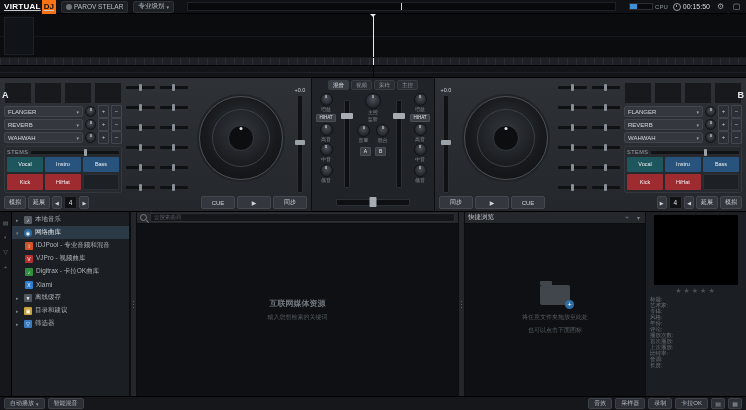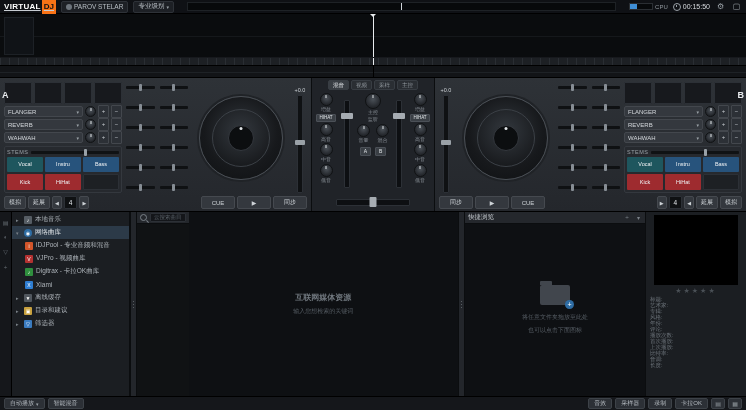--- a/index.html
+++ b/index.html
@@ -155,21 +155,21 @@
   .badge { width:8px; height:8px; border-radius:1px; display:flex; align-items:center; justify-content:center;
     font-size:5px; color:#fff; flex:none; }
   .bg-local{background:#565d64;} .bg-net{background:#2e6da4;border-radius:50%;}
   .bg-idj{background:#d2552a;} .bg-vj{background:#b43131;} .bg-digi{background:#2f8f3e;}
   .bg-xiami{background:#2e7dd1;} .bg-cache{background:#51575e;} .bg-folder{background:#c9a23f;}
   .bg-filter{background:#3a7bbf;}
   .vsplit { width:5px; background:#23262b; border-left:1px solid #0b0d0f; border-right:1px solid #0b0d0f;
     display:flex; flex-direction:column; align-items:center; justify-content:center; gap:2px; }
   .vsplit i { width:1px; height:1px; background:#6b7177; border-radius:50%; }
 
-  .search-panel { flex:1; min-width:0; display:flex; flex-direction:row; }
+  .search-panel { flex:1; min-width:0; display:flex; flex-direction:column; }
   .panel-head { height:11px; background:#24272c; border-bottom:1px solid #0b0d0f;
     display:flex; align-items:center; gap:3px; padding:0 3px; flex:none; }
   .mag { width:5px; height:5px; border:1px solid #7a8188; border-radius:50%; position:relative; flex:none; }
   .mag::after { content:''; position:absolute; right:-3px; bottom:-2px; width:3px; height:1px;
     background:#7a8188; transform:rotate(45deg); }
   .search-box { flex:1; height:7px; background:#14161a; border:1px solid #2c3036; border-radius:1px;
     display:flex; align-items:center; padding:0 3px; font-size:5.5px; color:#596067; }
   .panel-body { flex:1; display:flex; flex-direction:column; align-items:center; justify-content:center;
     gap:4px; background:#0e1013; }
   .empty-title { font-size:8px; font-weight:700; color:#70777e; }

